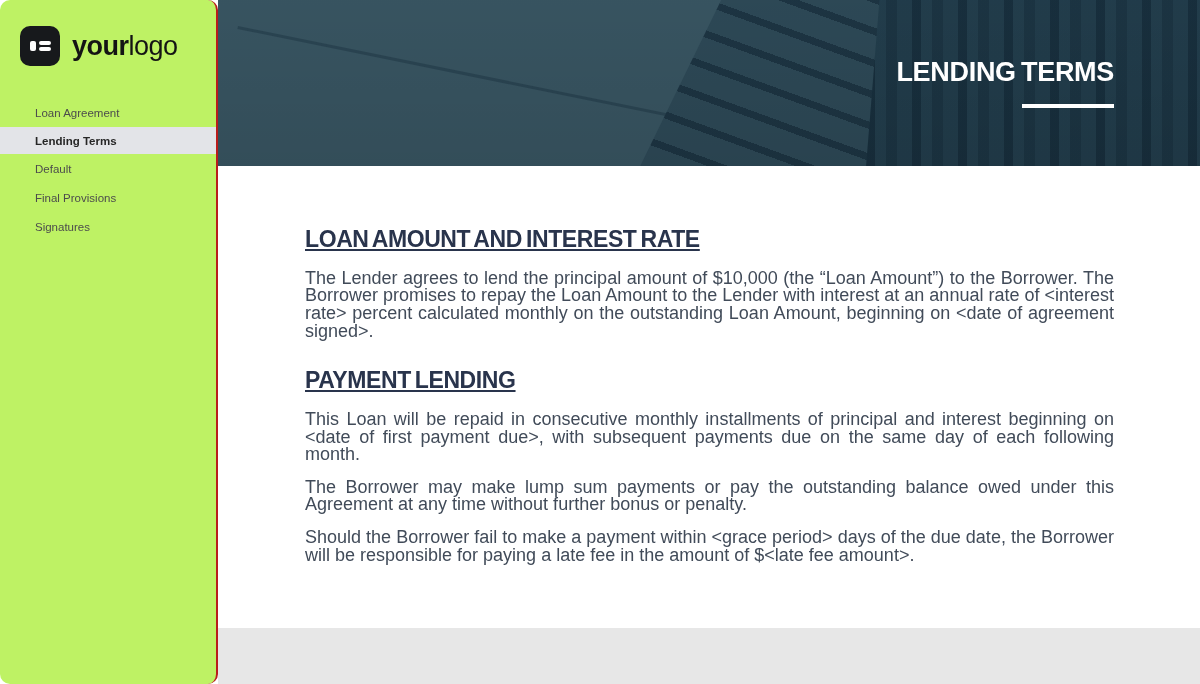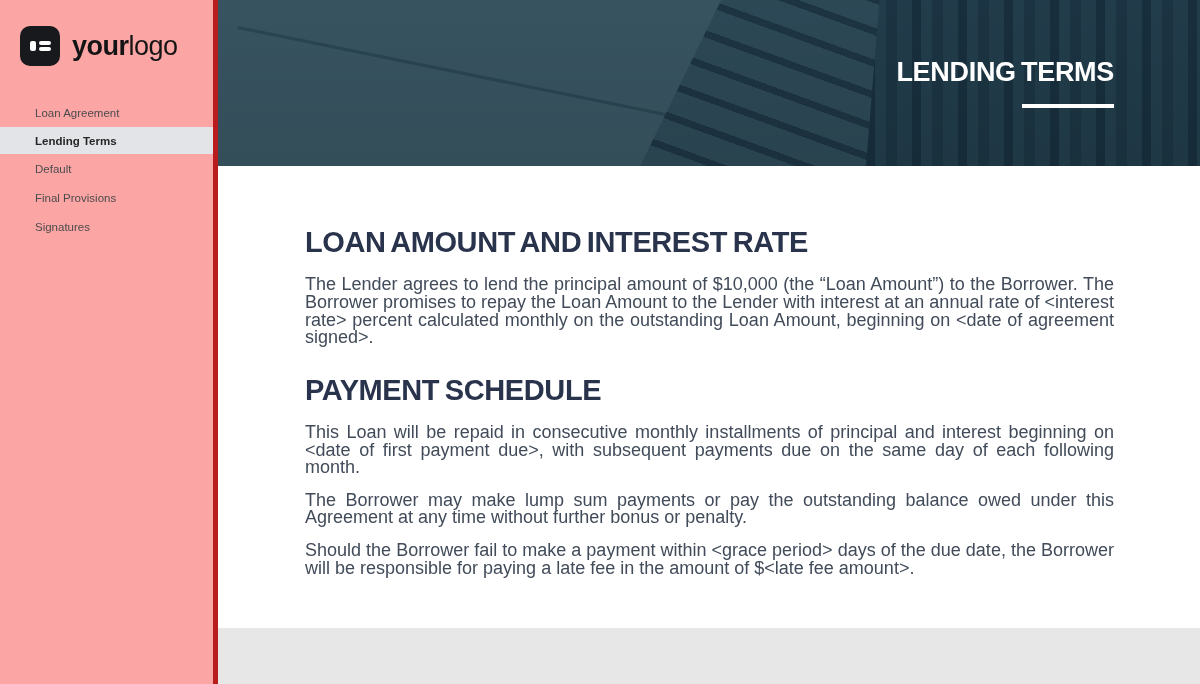--- a/index.html
+++ b/index.html
@@ -4,22 +4,22 @@
 <style>
   * { margin: 0; padding: 0; box-sizing: border-box; }
   html, body { width: 1200px; height: 684px; overflow: hidden; }
   body { font-family: "Liberation Sans", sans-serif; background: #ffffff; }
 
   .app { display: flex; width: 1200px; height: 684px; }
 
   
   .sidebar {
     width: 218px; min-width: 218px; height: 100%;
-    background: #fca5a5; border-right: 5px solid #b91c1c;
-    position: relative; z-index: 5;
+    background: #bef264; border-right: 2px solid #b91c1c;
+    position: relative; z-index: 5; border-radius: 10px;
   }
   .logo { display: flex; align-items: center; gap: 12px; padding: 26px 0 0 20px; }
   .logo-icon {
     width: 40px; height: 40px; background: #17191c; border-radius: 10px;
     position: relative; flex: none;
   }
   .logo-icon::before {
     content: ""; position: absolute; left: 10px; top: 15px;
     width: 6px; height: 10px; background: #fdfdfd; border-radius: 2px;
   }
@@ -85,23 +85,23 @@
     width: 92px; height: 4px; background: #ffffff;
     margin-left: auto; margin-top: 16px;
   }
 
   
   .page {
     background: #ffffff; height: 462px; flex: none;
     padding: 61px 86px 0 87px; overflow: hidden;
   }
   .section-heading {
-    font-size: 29px; font-weight: 700; color: #29344c;
+    font-size: 23px; font-weight: 700; color: #29344c;
     letter-spacing: -0.4px; word-spacing: -2px;
-    margin: 0 0 18px 0; line-height: 1.08;
+    margin: 0 0 18px 0; line-height: 1.08; text-decoration: underline;
   }
   .section-heading.second { margin-top: 28px; }
   .page p {
     font-size: 18px; line-height: 17.6px; color: #414b59;
     text-align: justify; margin: 0 0 15px 0;
   }
 
   
   .page-gap { flex: 1; background: #e7e7e7; }
 </style>
@@ -134,21 +134,21 @@
       <div class="banner-title-wrap">
         <h1 class="banner-title">LENDING TERMS</h1>
         <div class="title-underline"></div>
       </div>
     </header>
 
     <section class="page">
       <h2 class="section-heading">LOAN AMOUNT AND INTEREST RATE</h2>
       <p>The Lender agrees to lend the principal amount of $10,000 (the “Loan Amount”) to the Borrower. The Borrower promises to repay the Loan Amount to the Lender with interest at an annual rate of &lt;interest rate&gt; percent calculated monthly on the outstanding Loan Amount, beginning on &lt;date of agreement signed&gt;.</p>
 
-      <h2 class="section-heading second">PAYMENT SCHEDULE</h2>
+      <h2 class="section-heading second">PAYMENT LENDING</h2>
       <p>This Loan will be repaid in consecutive monthly installments of principal and interest beginning on &lt;date of first payment due&gt;, with subsequent payments due on the same day of each following month.</p>
       <p>The Borrower may make lump sum payments or pay the outstanding balance owed under this Agreement at any time without further bonus or penalty.</p>
       <p>Should the Borrower fail to make a payment within &lt;grace period&gt; days of the due date, the Borrower will be responsible for paying a late fee in the amount of $&lt;late fee amount&gt;.</p>
     </section>
 
     <div class="page-gap"></div>
 
   </main>
 </div>
 

